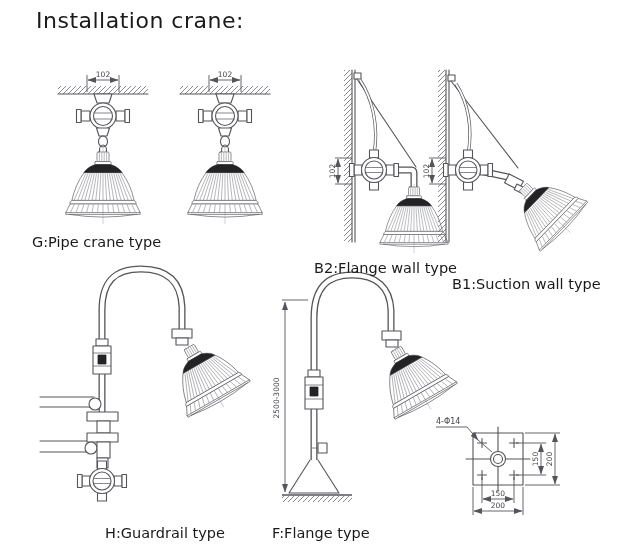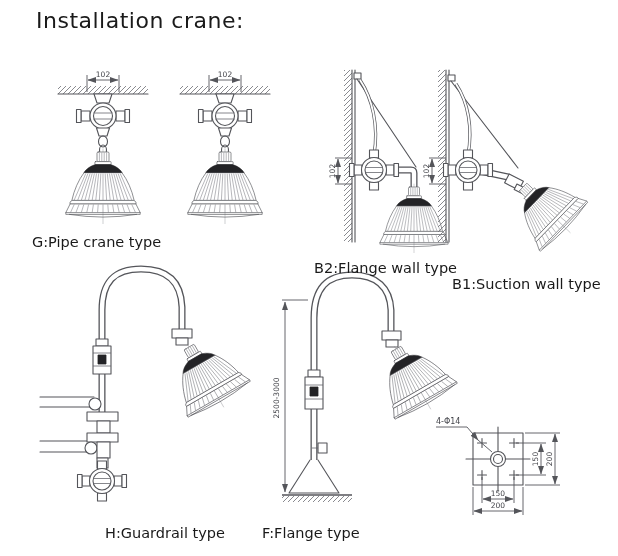--- a/index.html
+++ b/index.html
@@ -6,21 +6,21 @@
   .stage{position:relative;width:618px;height:556px;background:#fff;overflow:hidden;
          font-family:"DejaVu Sans",sans-serif;}
   .title{position:absolute;left:36px;top:8px;font-size:22px;color:#1a1a1a;
          letter-spacing:0.5px;white-space:nowrap;}
   .type-label{position:absolute;font-size:14.5px;color:#1a1a1a;white-space:nowrap;}
   .lbl-g {left:32px; top:234px;}
   .lbl-x {left:177px;top:234px;}
   .lbl-b2{left:314px;top:260px;}
   .lbl-b1{left:452px;top:276px;}
   .lbl-h {left:57px; top:525px;margin-left:48px;}
-  .lbl-f {left:262px;top:525px;}
+  .lbl-f {left:272px;top:525px;}
   svg{position:absolute;left:0;top:0;}
   .s {fill:none;stroke:#54555a;stroke-width:1.1;stroke-linecap:round;stroke-linejoin:round;}
   .f {fill:#ffffff;}
   .sd{fill:#232326;stroke:#232326;stroke-width:0.8;stroke-linejoin:round;}
   .st{fill:none;stroke:#5e5f66;stroke-width:0.75;}
   .thin{fill:none;stroke:#8a8b90;stroke-width:0.7;}
   .pipe-o{fill:none;stroke:#54555a;stroke-width:7;stroke-linecap:butt;stroke-linejoin:round;}
   .pipe-i{fill:none;stroke:#ffffff;stroke-width:4.4;stroke-linecap:butt;stroke-linejoin:round;}
   .cable-o{fill:none;stroke:#54555a;stroke-width:3.2;stroke-linecap:butt;}
   .cable-i{fill:none;stroke:#ffffff;stroke-width:1.8;stroke-linecap:butt;}

